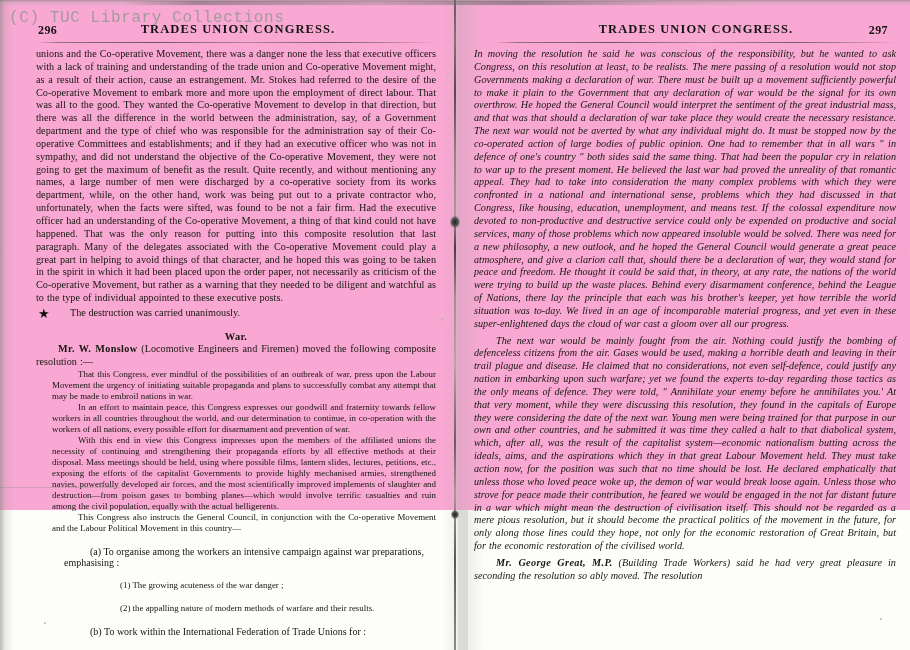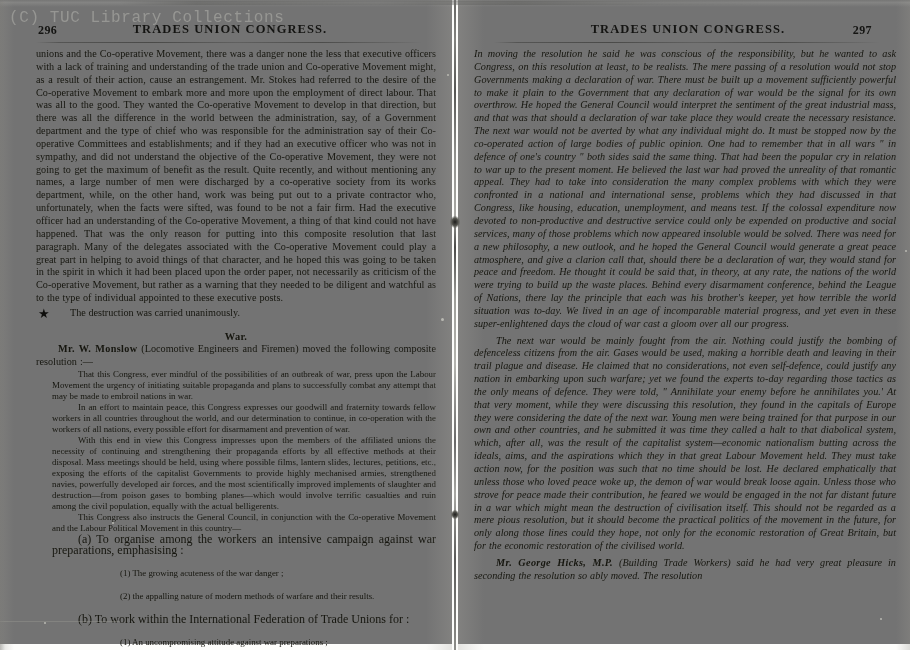--- a/index.html
+++ b/index.html
@@ -57,22 +57,23 @@
     letter-spacing: 0.6px;
     color: #9a9a96;
     opacity: 0.92;
     white-space: nowrap;
   }
 
   
   .page {
     position: absolute;
     top: 0;
-    height: 644px;
-    background: #737373;
+    height: 510px;
+    background: #f9a8d4;
+    padding-left: 16px;
   }
   .page-left  { left: 0px;   width: 452px; }
   .page-right { left: 458px; width: 452px; }
 
   
   .page-left::after {
     content: "";
     position: absolute;
     top: 0; right: 0; width: 26px; height: 650px;
     background: linear-gradient(90deg, rgba(190,188,182,0) 0%, rgba(168,166,160,0.28) 100%);
@@ -197,22 +198,22 @@
     font-size: 8.9px;
     line-height: 11.0px;
     text-align: justify;
     text-align-last: left;
     text-indent: 26px;
     padding-left: 16px;
     letter-spacing: 0.01px;
     font-family: "Liberation Serif", "DejaVu Serif", serif;
   }
   p.clause-a {
-    margin: 0;
-    font-size: 12px;
+    margin: 12px;
+    font-size: 10px;
     line-height: 11.0px;
     text-align: justify;
     text-align-last: left;
     padding-left: 16px;
     text-indent: 26px;
   }
   p.clause-n {
     margin: 12px;
     font-size: 8.9px;
     line-height: 11.0px;
@@ -332,21 +333,21 @@
         <span class="rh-folio">297</span>
       </div>
     </div>
     <div class="head-rule"></div>
 
     <div class="col">
       <p class="body tight">In moving the resolution he said he was conscious of the responsibility, but he wanted to ask Congress, on this resolution at least, to be realists. The mere passing of a resolution would not stop Governments making a declaration of war. There must be built up a movement sufficiently powerful to make it plain to the Government that any declaration of war would be the signal for its own overthrow. He hoped the General Council would interpret the sentiment of the great industrial mass, and that was that should a declaration of war take place they would create the necessary resistance. The next war would not be averted by what any individual might do. It must be stopped now by the co-operated action of large bodies of public opinion. One had to remember that in all wars " in defence of one's country " both sides said the same thing. That had been the popular cry in relation to war up to the present moment. He believed the last war had proved the unreality of that romantic appeal. They had to take into consideration the many complex problems with which they were confronted in a national and international sense, problems which they had discussed in that Congress, like housing, education, unemployment, and means test. If the colossal expenditure now devoted to non-productive and destructive service could only be expended on productive and social services, many of those problems which now appeared insoluble would be solved. There was need for a new philosophy, a new outlook, and he hoped the General Council would generate a great peace atmosphere, and give a clarion call that, should there be a declaration of war, they would stand for peace and freedom. He thought it could be said that, in theory, at any rate, the nations of the world were trying to build up the waste places. Behind every disarmament conference, behind the League of Nations, there lay the principle that each was his brother's keeper, yet how terrible the world situation was to-day. We lived in an age of incomparable material progress, and yet even in these super-enlightened days the cloud of war cast a gloom over all our progress.</p>
       <div class="gap-sm"></div>
       <p class="body indent">The next war would be mainly fought from the air. Nothing could justify the bombing of defenceless citizens from the air. Gases would be used, making a horrible death and leaving in their trail plague and disease. He claimed that no considerations, not even self-defence, could justify any nation in embarking upon such warfare; yet we found the experts to-day regarding those tactics as the only means of defence. They were told, " Annihilate your enemy before he annihilates you.' At that very moment, while they were discussing this resolution, they found in the capitals of Europe they were considering the date of the next war. Young men were being trained for that purpose in our own and other countries, and he submitted it was time they called a halt to that diabolical system, which, after all, was the result of the capitalist system—economic nationalism butting across the ideals, aims, and the aspirations which they in that great Labour Movement held. They must take action now, for the position was such that no time should be lost. He declared emphatically that unless those who loved peace woke up, the demon of war would break loose again. Unless those who strove for peace made their contribution, he feared we would be engaged in the not far distant future in a war which might mean the destruction of civilisation itself. This should not be regarded as a mere pious resolution, but it should become the practical politics of the movement in the future, for only along those lines could they hope, not only for the economic restoration of Great Britain, but for the economic restoration of the civilised world.</p>
       <div class="gap-sm"></div>
-      <p class="body indent"><span class="speaker">Mr. George Hicks, M.P.</span><span> (Building Trade Workers) said he had very great pleasure in seconding the resolution so ably moved. The resolution</span></p>
+      <p class="body indent"><span class="speaker">Mr. George Great, M.P.</span><span> (Building Trade Workers) said he had very great pleasure in seconding the resolution so ably moved. The resolution</span></p>
     </div>
   </div>
 
   <div class="gutter">
     <div class="fold"></div>
     <div class="fold-blob" style="top:216px;"></div>
     <div class="fold-blob" style="top:510px; height:9px; left:2px; width:8px;"></div>
   </div>
 
   <div class="scan-top-edge"></div>

